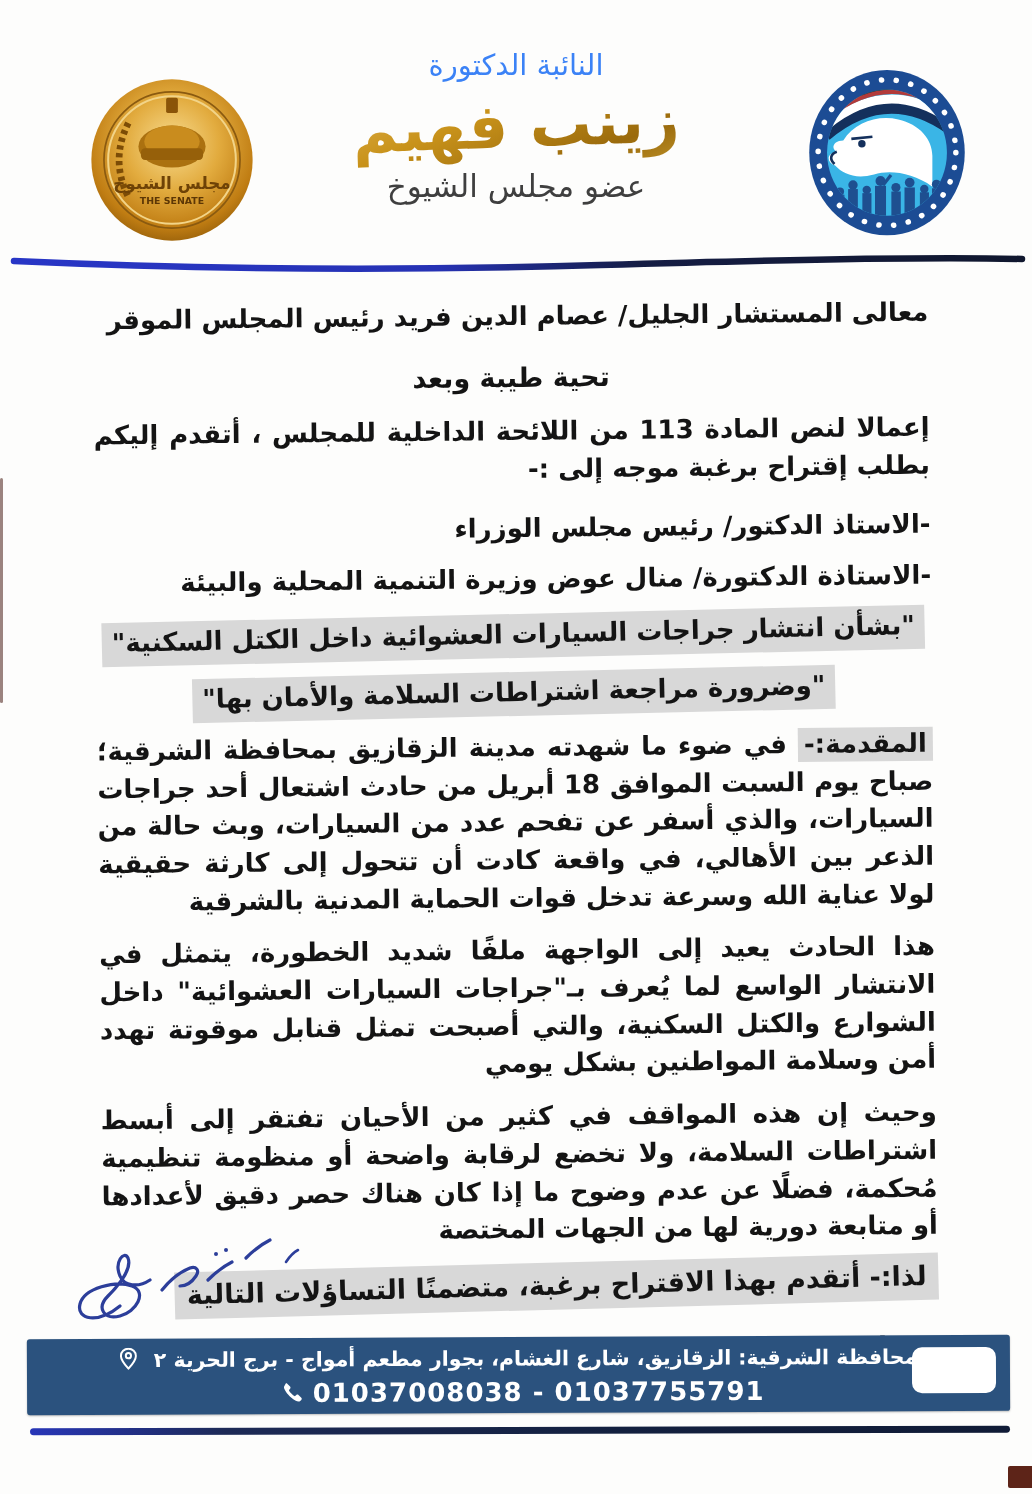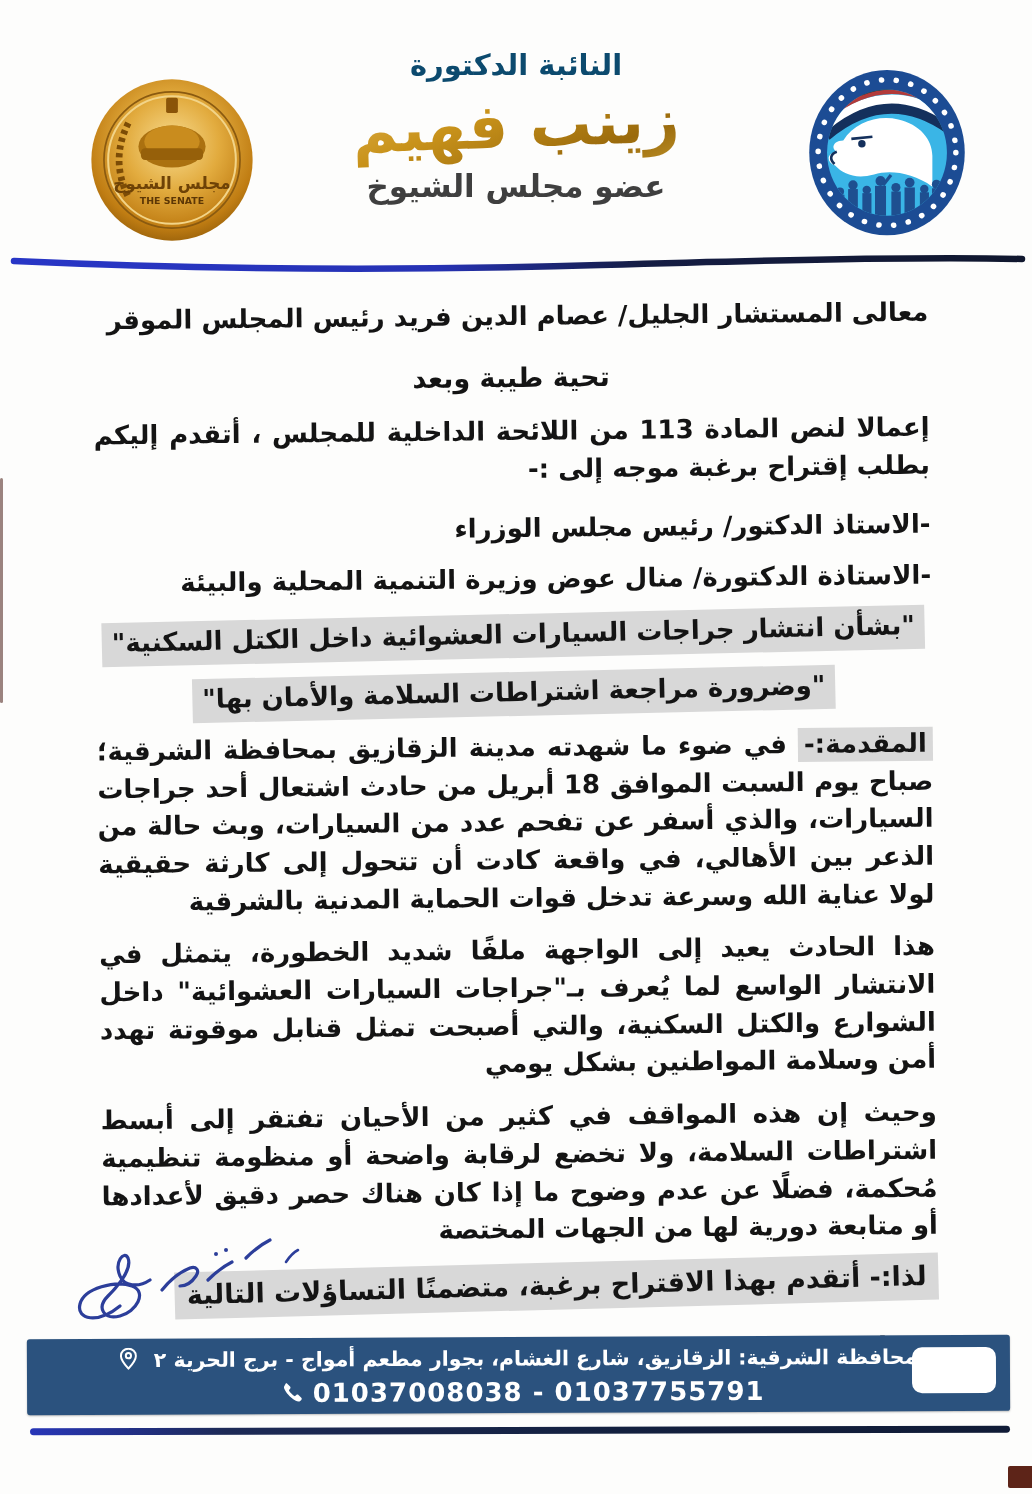--- a/index.html
+++ b/index.html
@@ -11,30 +11,30 @@
     overflow:hidden;
     font-family:"DejaVu Sans", sans-serif;
   }
   
   .letterhead{position:absolute;top:0;left:0;width:100%;height:260px;}
   .logo{position:absolute;}
   .logo svg{display:block;width:100%;height:100%;}
   .senate-logo{left:88px;top:76px;width:168px;height:168px;}
   .party-logo{left:806px;top:64px;width:162px;height:174px;}
   .head-center{position:absolute;left:316px;top:48px;width:400px;text-align:center;}
-  .head-title{font-size:29px;font-weight:700;color:#0c4a6e;letter-spacing:0;}
+  .head-title{font-size:29px;font-weight:400;color:#3b82f6;letter-spacing:0;}
   .head-name{
     margin-top:2px;
     font-size:62px;font-weight:700;line-height:1.35;
     background:linear-gradient(160deg,#e3b554 5%,#c8921a 40%,#9a6a0c 75%,#c59a2e 100%);
     -webkit-background-clip:text;background-clip:text;color:transparent;
     transform:rotate(-2deg);
     text-shadow:none;
   }
-  .head-sub{margin-top:0px;font-size:31px;font-weight:700;color:#3f3f3f;text-align:center;}
+  .head-sub{margin-top:0px;font-size:31px;font-weight:400;color:#3f3f3f;text-align:center;}
   .divider{position:absolute;top:252px;left:0;width:1032px;height:26px;}
   
   .letter{
     position:absolute;top:298px;right:98px;width:836px;
     direction:rtl;text-align:justify;
     color:#141414;font-weight:700;
     transform:rotate(-0.6deg);
   }
   .letter p{margin:0;font-size:26px;line-height:1.45;}
   .salutation{font-size:28px;text-align:right;}

